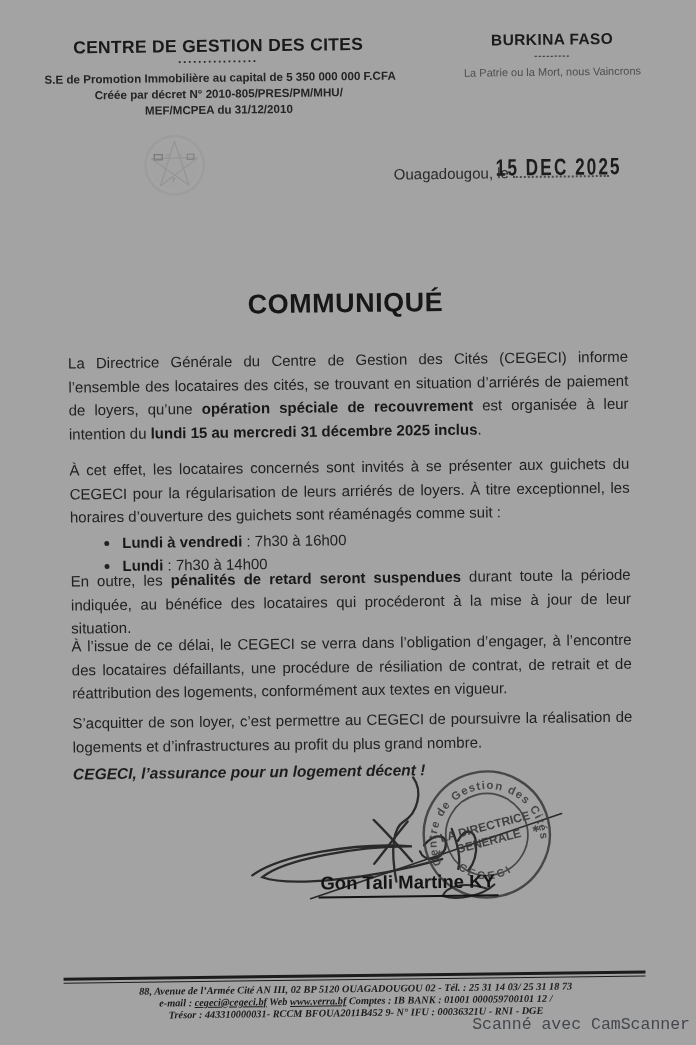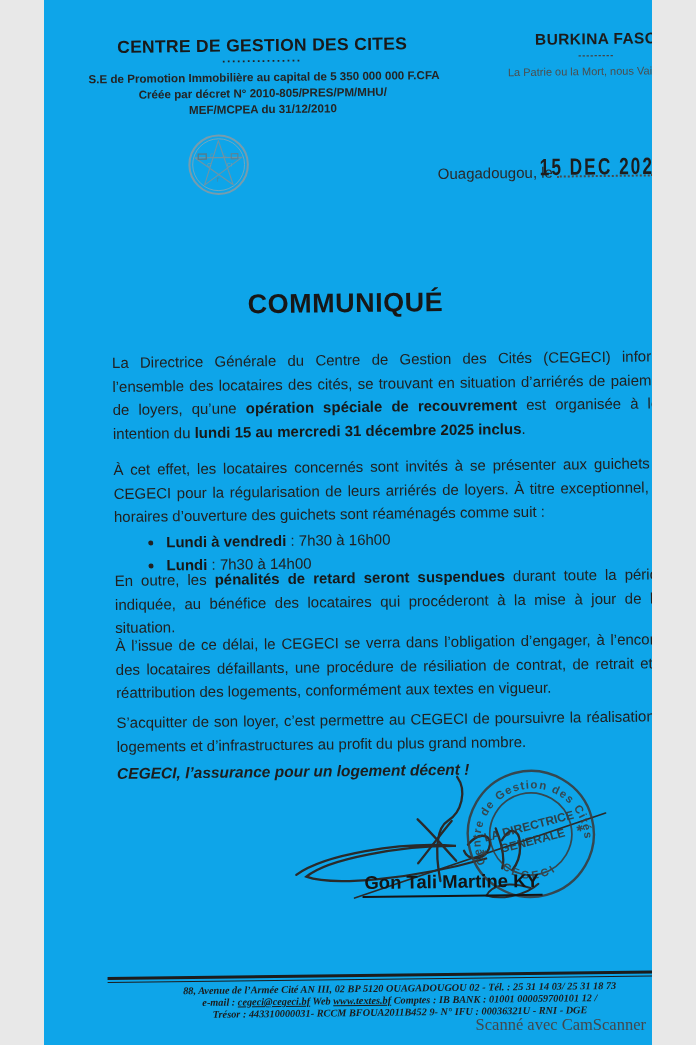--- a/index.html
+++ b/index.html
@@ -1,19 +1,19 @@
 <!DOCTYPE html>
 <html><head>
 <meta charset="utf-8">
 <style>
   * { margin:0; padding:0; box-sizing:border-box; }
   html,body { background:#e8e8e8; }
   .page {
-    position:relative; width:608px; height:1045px; margin:0 auto;
-    background:#0ea5e9; overflow:hidden;
+    position:relative; width:696px; height:1045px; margin:0 auto;
+    background:#a3a3a3; overflow:hidden;
     font-family:"Liberation Sans", sans-serif; color:#1f1f1f;
   }
   .tilt { position:absolute; inset:0; transform:rotate(-0.7deg); transform-origin:52% 50%; }
 
   
   .org-block { position:absolute; left:50px; top:34px; width:348px; text-align:center; }
   .org-name { font-size:17.5px; font-weight:bold; letter-spacing:.3px; color:#191919; }
   .org-dots { font-size:7px; font-weight:bold; letter-spacing:2.5px; line-height:6px; margin-top:2px; color:#222; }
   .org-sub  { font-size:11.6px; font-weight:bold; line-height:1.4; margin-top:5px; color:#242424; }
   .org-sub div { white-space:nowrap; }
@@ -62,21 +62,21 @@
 
   
   .footer-rule { position:absolute; left:58px; top:974px; width:582px; height:6px;
                  border-top:3px solid #1c1c1c; border-bottom:1px solid #1c1c1c; }
   .footer-text { position:absolute; left:70px; top:983px; width:560px; text-align:center;
                  font-family:"Liberation Serif", serif; font-style:italic; font-weight:bold;
                  font-size:10.3px; line-height:11.8px; color:#1b1b1b; }
   .footer-text .u { text-decoration:underline;text-align:right; }
 
   .camscanner { position:absolute; right:6px; top:1015px; font-size:16.5px; color:#43474c;
-                font-family:Liberation Serif, serif; }
+                font-family:Liberation Mono, monospace; }
 </style>
 </head>
 <body>
 
 <div class="page">
   <div class="tilt">
 
     <div class="org-block">
       <div class="org-name">CENTRE DE GESTION DES CITES</div>
       <div class="org-dots">▪▪▪▪▪▪▪▪▪▪▪▪▪▪▪▪</div>
@@ -160,19 +160,19 @@
       <text x="70" y="81" text-anchor="middle" font-size="12" font-weight="bold" fill="#333">GENERALE</text>
       <text x="16" y="80" font-size="9" fill="#3b3b3b">✱</text>
       <text x="115" y="80" font-size="9" fill="#3b3b3b">✱</text>
     </svg>
 
     <div class="sig-name">Gon Tali Martine KY</div>
 
     <div class="footer-rule"></div>
     <div class="footer-text">
       <div>88, Avenue de l’Armée Cité AN III, 02 BP 5120 OUAGADOUGOU 02 -  Tél. : 25 31 14 03/ 25 31 18 73</div>
-      <div><span>e-mail : </span><span class="u">cegeci@cegeci.bf</span><span>    Web  </span><span class="u">www.textes.bf</span><span>  Comptes : IB BANK : 01001 000059700101 12 /</span></div>
+      <div><span>e-mail : </span><span class="u">cegeci@cegeci.bf</span><span>    Web  </span><span class="u">www.verra.bf</span><span>  Comptes : IB BANK : 01001 000059700101 12 /</span></div>
       <div>Trésor : 443310000031- RCCM  BFOUA2011B452 9- N° IFU : 00036321U - RNI - DGE</div>
     </div>
   </div>
 
   <div class="camscanner">Scanné avec CamScanner</div>
 </div>
 
 </body></html>

